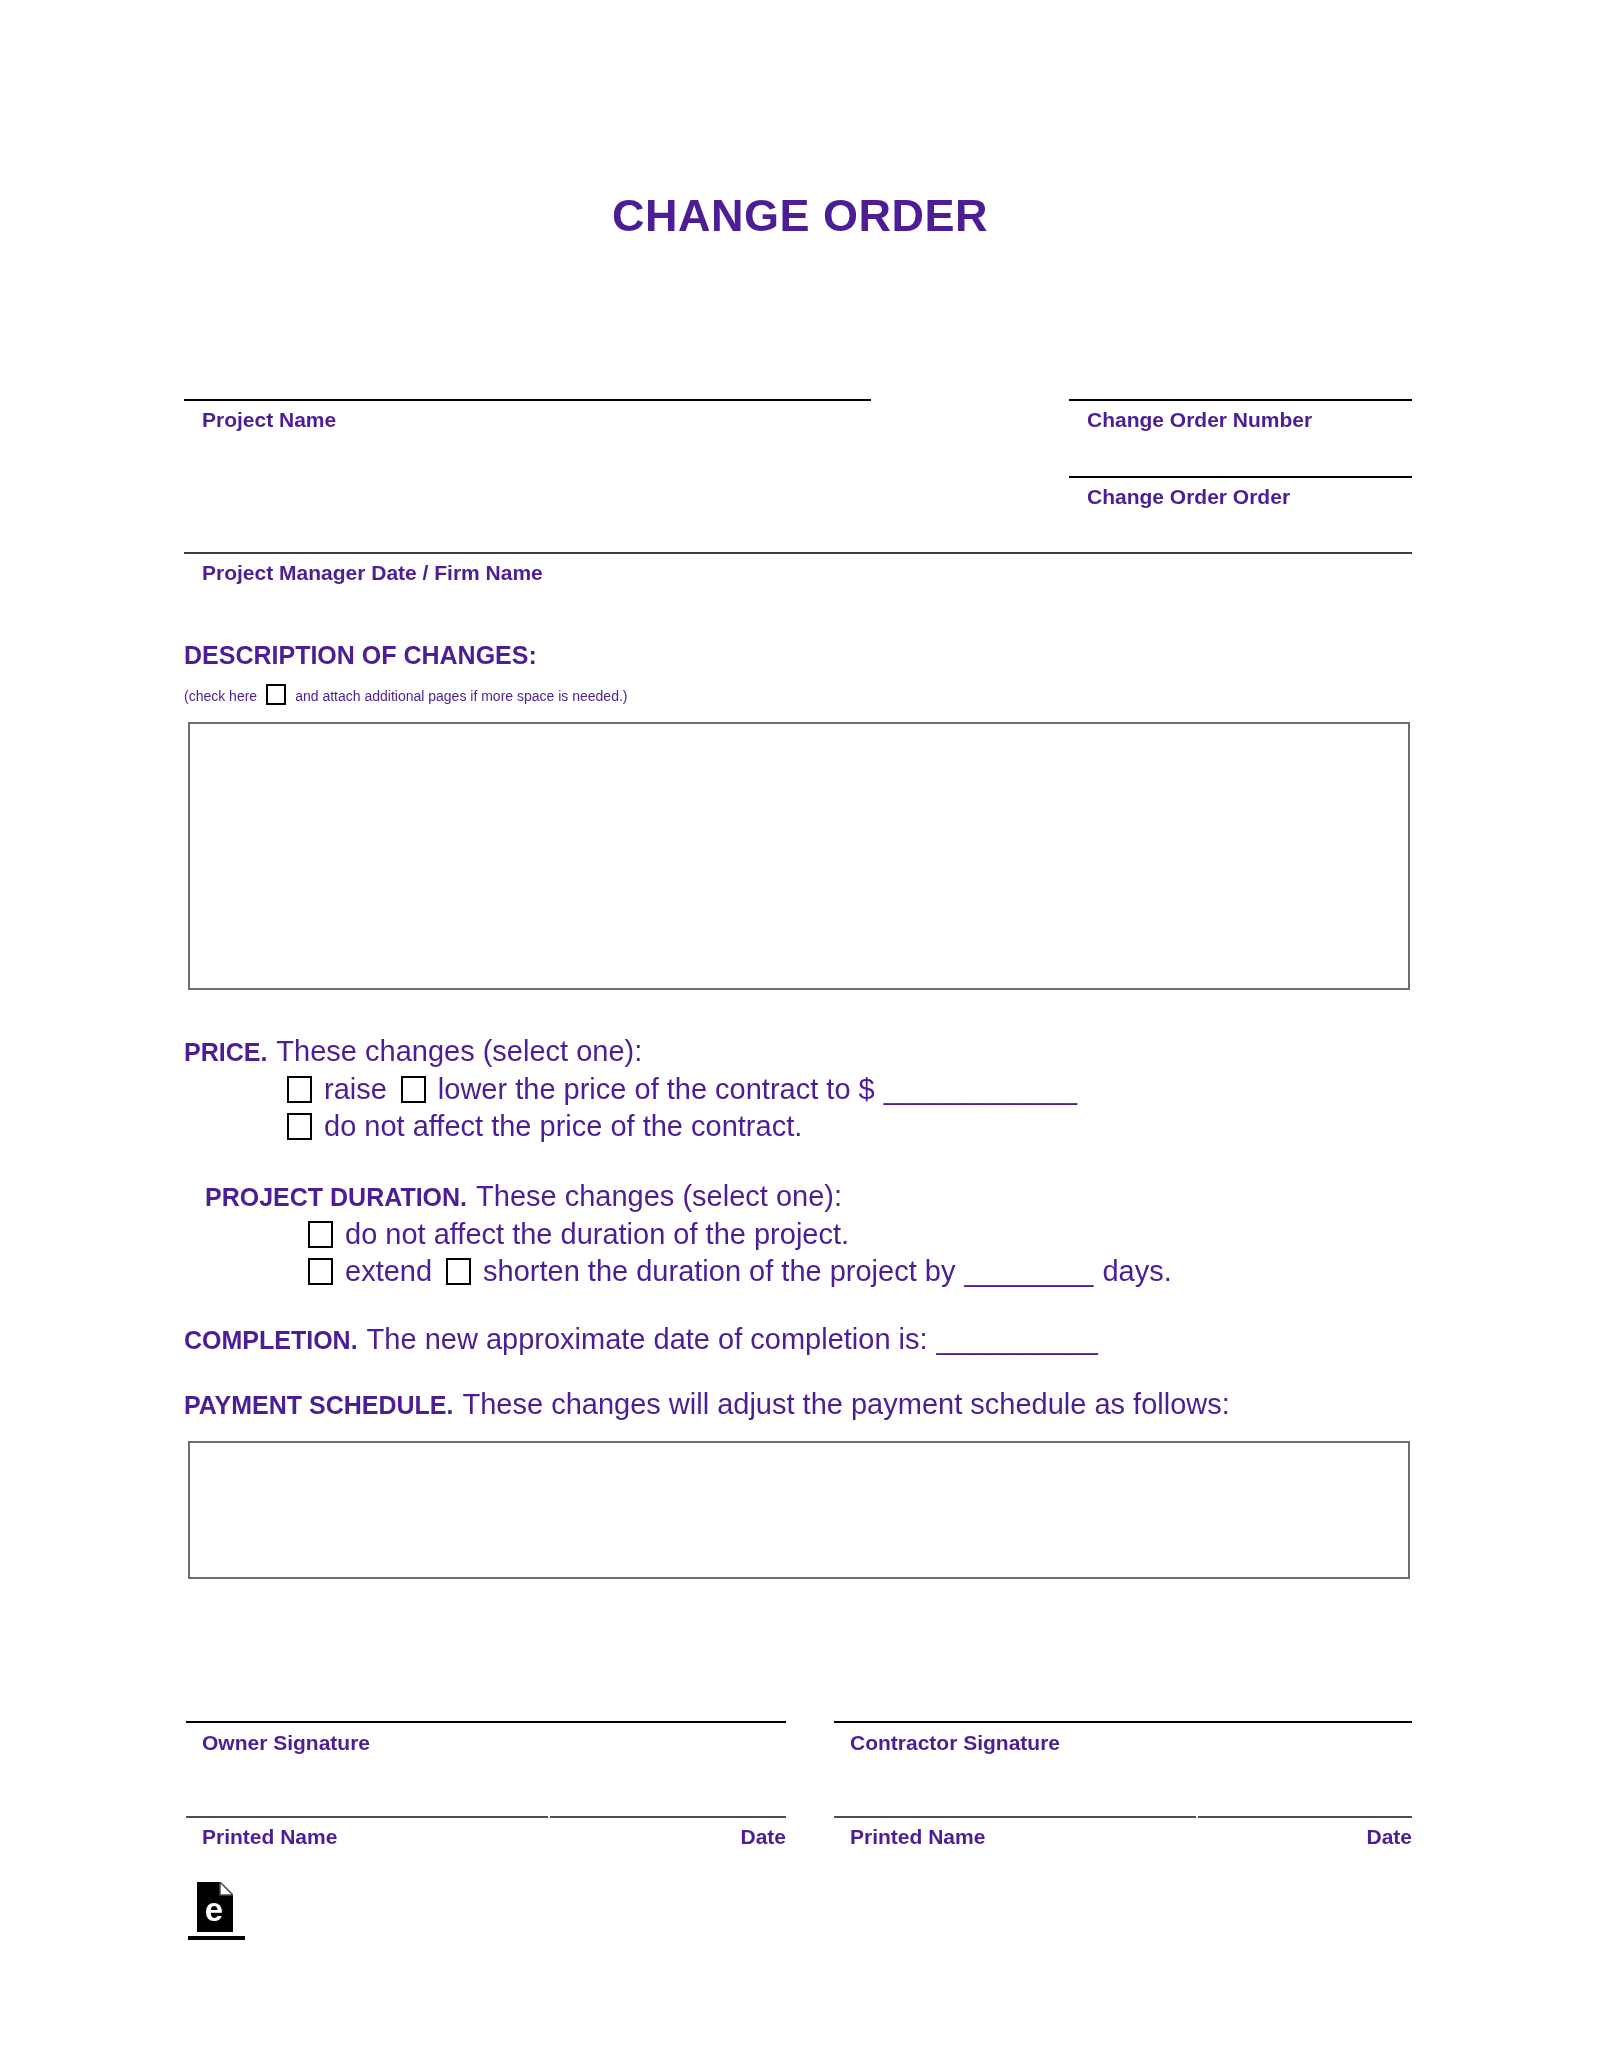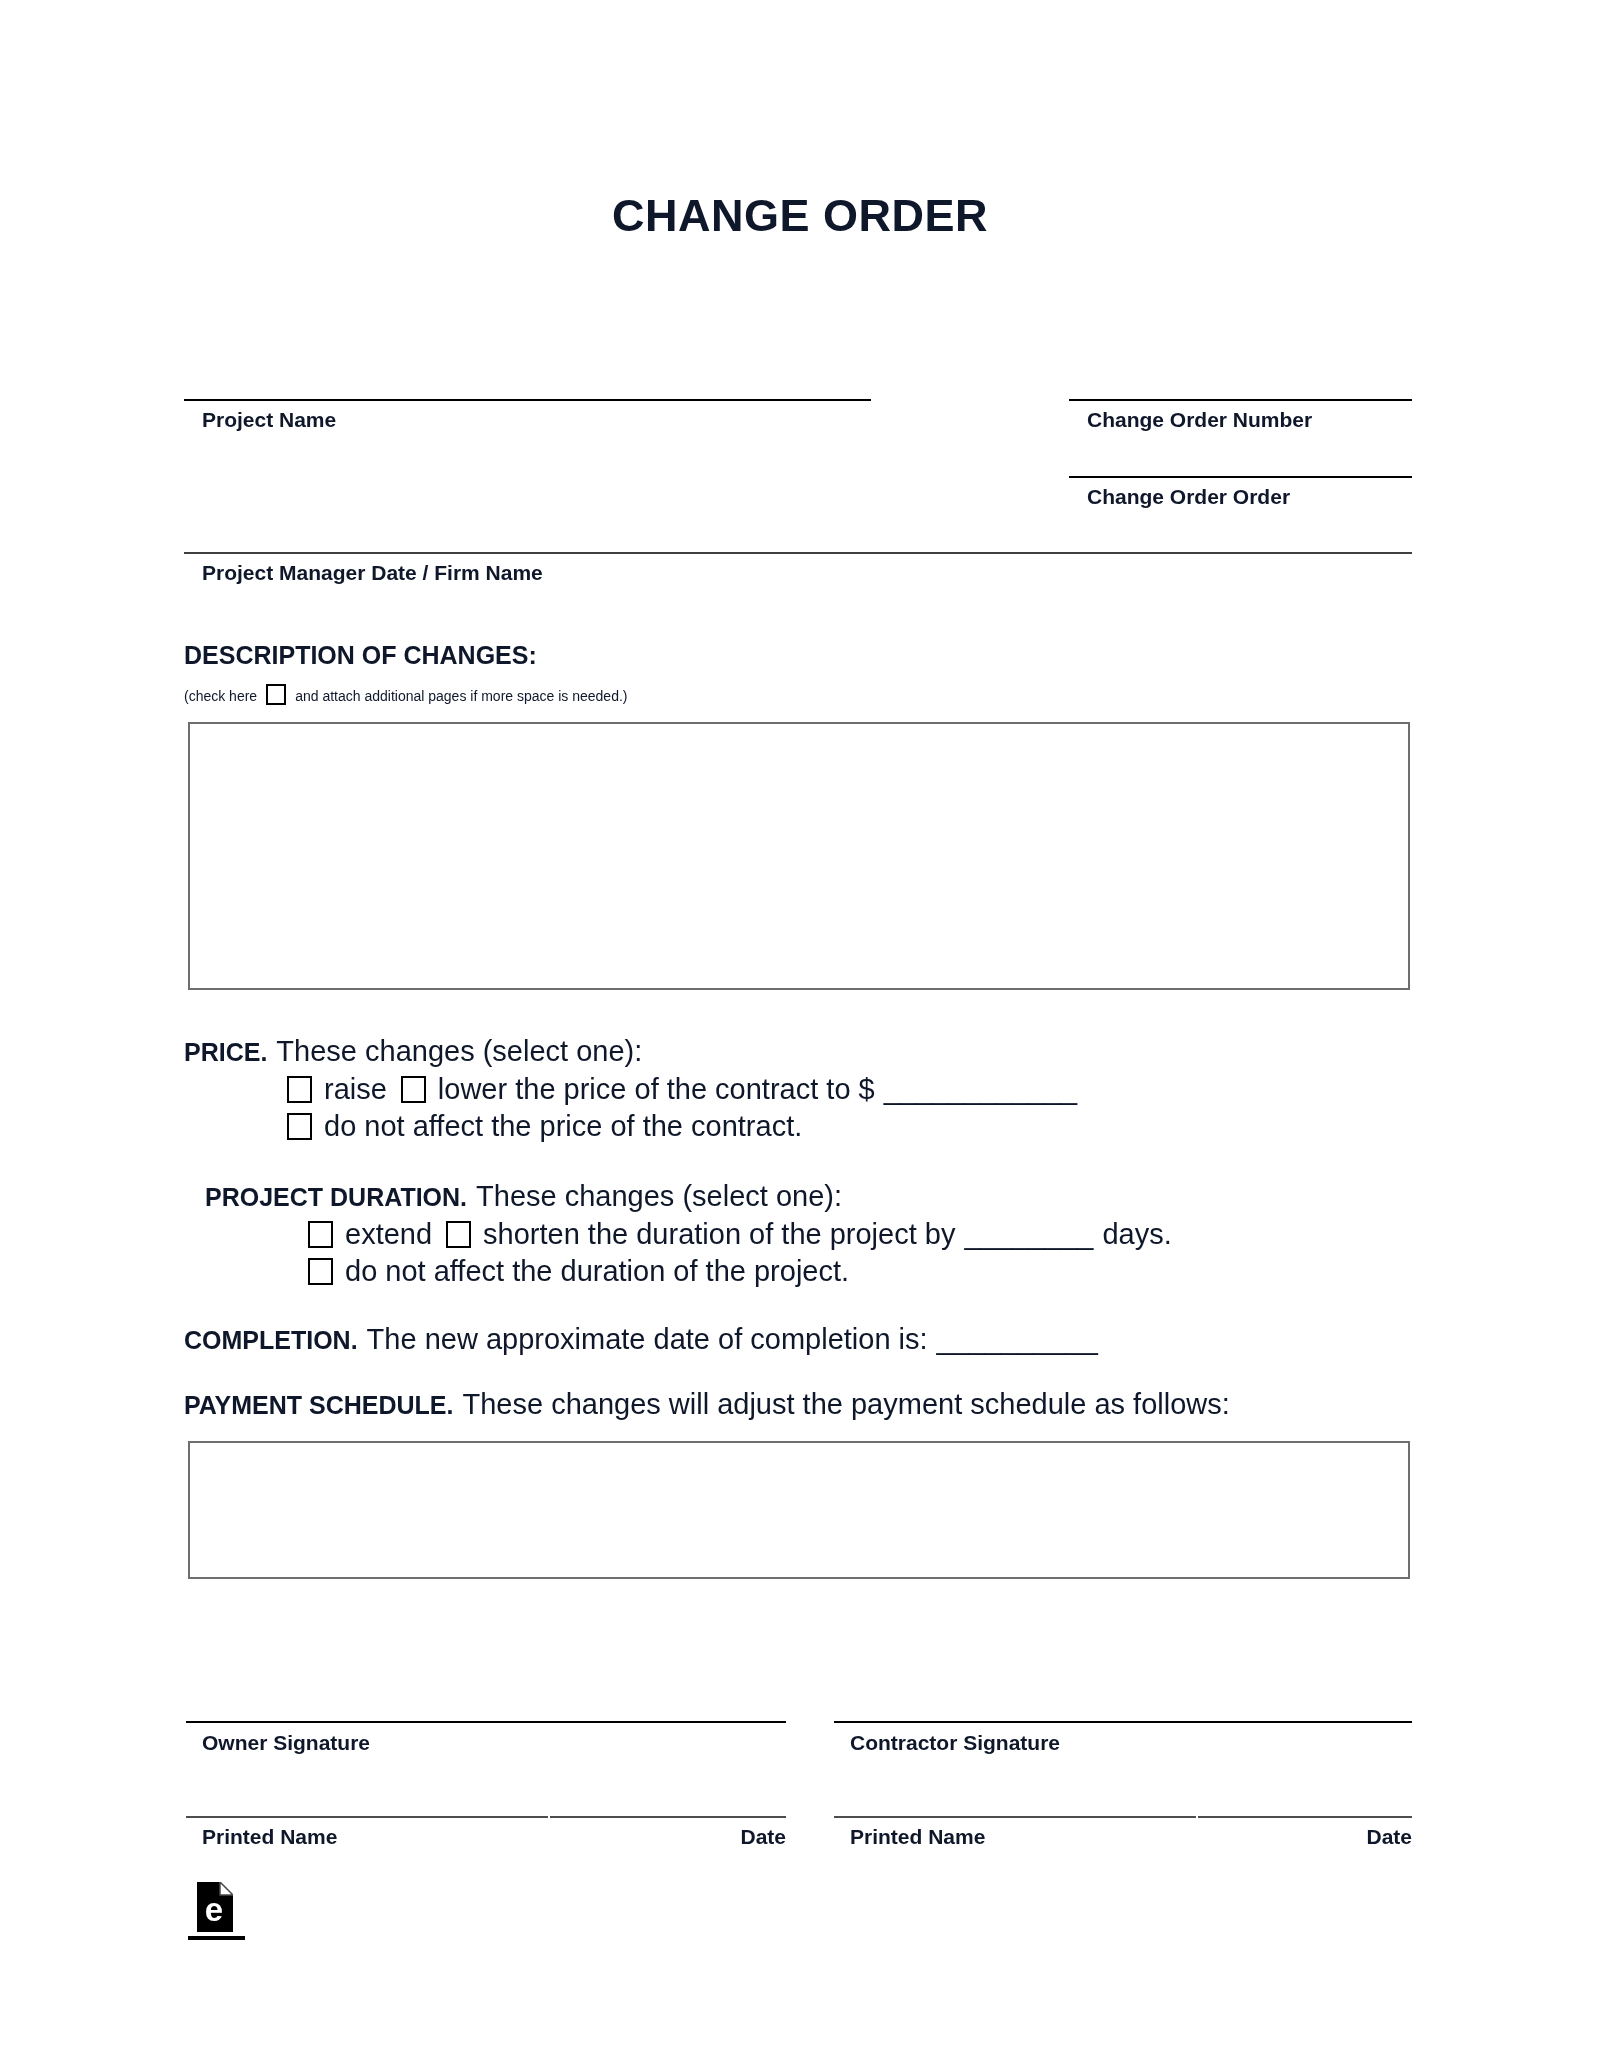--- a/index.html
+++ b/index.html
@@ -3,21 +3,21 @@
 <meta charset="utf-8">
 <style>
   * { box-sizing: border-box; margin: 0; padding: 0; }
   html, body { background: #ffffff; }
   .page {
     position: relative;
     width: 1600px;
     height: 2070px;
     background: #ffffff;
     font-family: "Liberation Sans", sans-serif;
-    color: #0f172a;
+    color: #4c1d95;
     overflow: hidden;
   }
 
   
   .doc-title {
     position: absolute;
     top: 190px; left: 0; width: 100%;
     text-align: center;
     font-size: 45px;
     font-weight: bold;
@@ -165,24 +165,24 @@
     <div class="line indent">
       <span class="checkbox cb-first"></span><span>do not affect the price of the contract.</span>
     </div>
   </div>
 
   <div class="text-block duration-block">
     <div class="line">
       <span class="h-section">PROJECT DURATION.</span><span class="sp-l">These changes (select one):</span>
     </div>
     <div class="line indent">
+      <span class="checkbox cb-first"></span><span>do not affect the duration of the project.</span>
+    </div>
+    <div class="line indent">
       <span class="checkbox cb-first"></span><span>extend</span><span class="checkbox cb-mid"></span><span>shorten the duration of the project by</span><span class="blank sp-l">________</span><span class="sp-l">days.</span>
-    </div>
-    <div class="line indent">
-      <span class="checkbox cb-first"></span><span>do not affect the duration of the project.</span>
     </div>
   </div>
 
   <div class="abs body-text completion-line">
     <span class="h-section">COMPLETION.</span><span class="sp-l">The new approximate date of completion is:</span><span class="blank sp-l">__________</span>
   </div>
 
   <div class="abs body-text payment-line">
     <span class="h-section">PAYMENT SCHEDULE.</span><span class="sp-l">These changes will adjust the payment schedule as follows:</span>
   </div>

